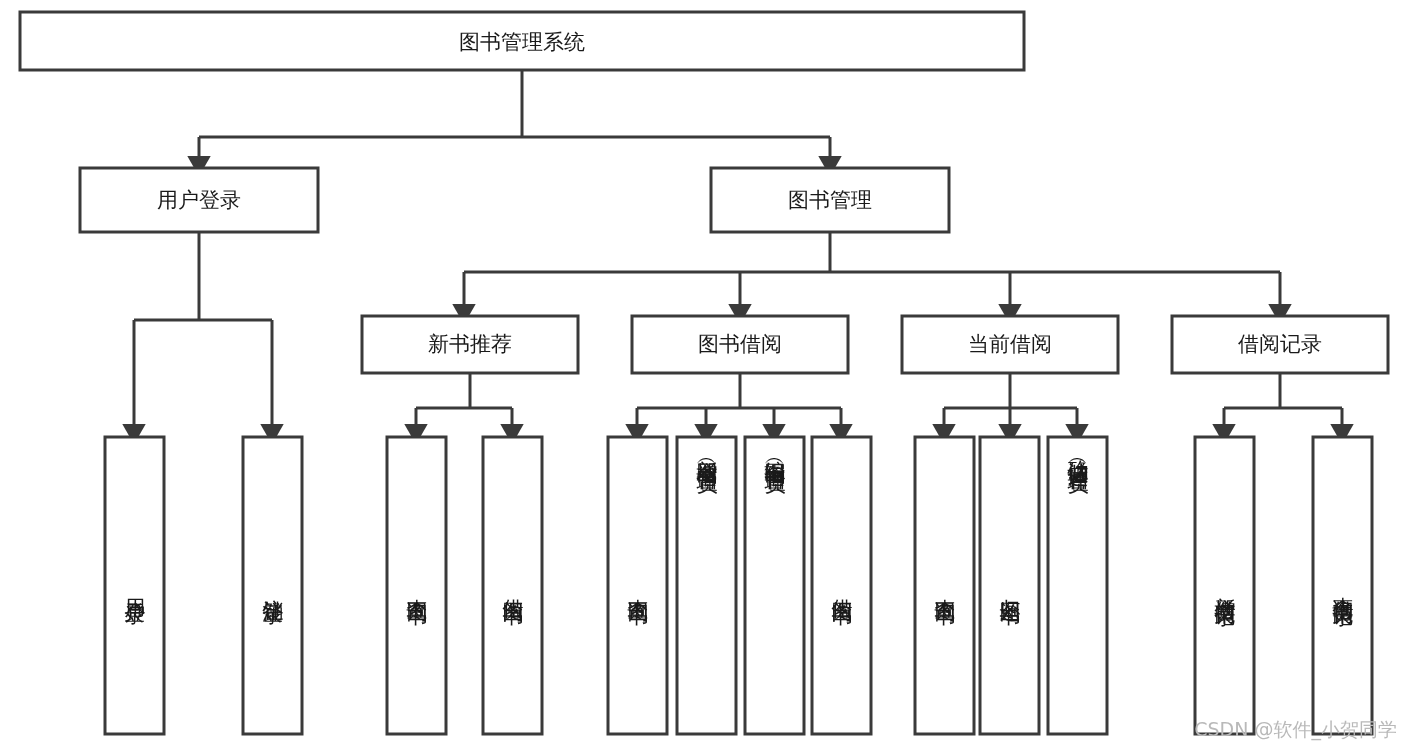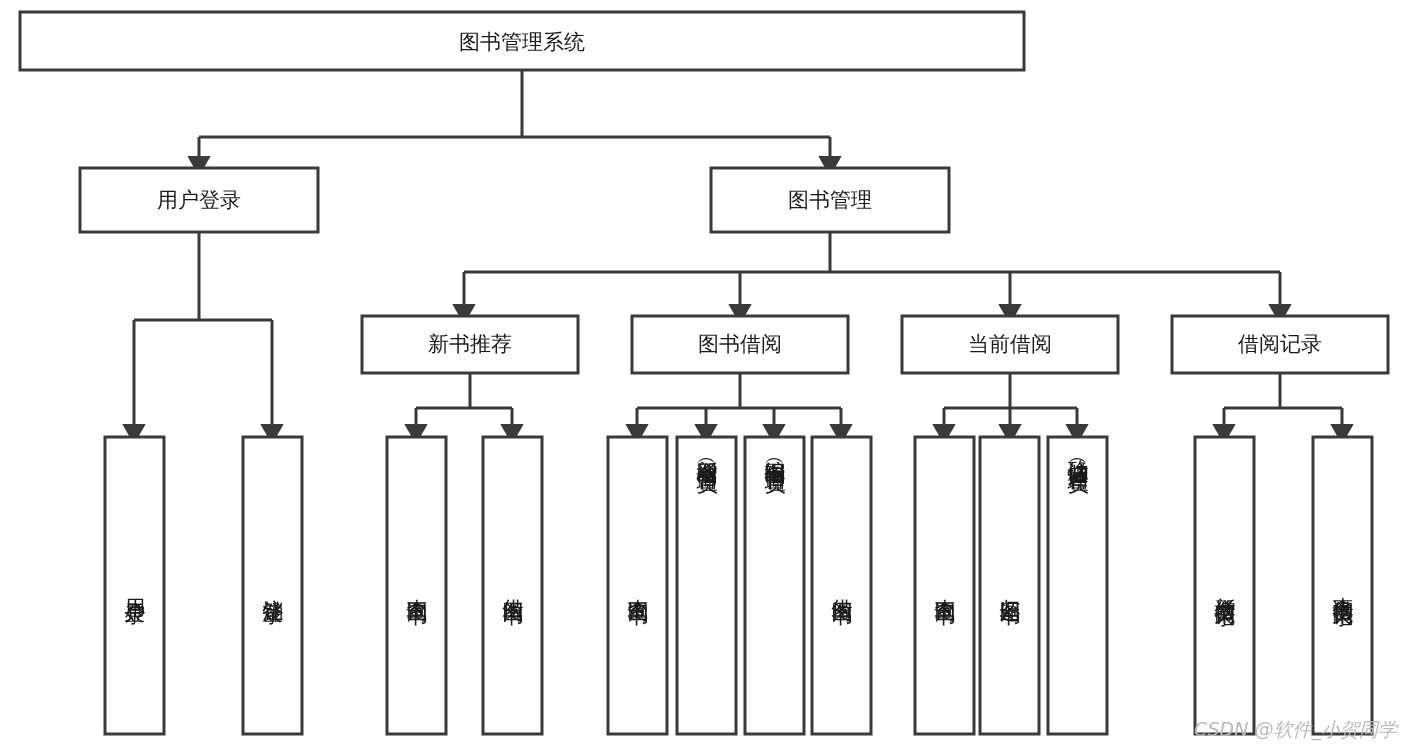--- a/index.html
+++ b/index.html
@@ -64,21 +64,20 @@
     align-items: center;
   }
   .watermark {
     position: absolute;
     right: 8px;
     bottom: 4px;
     font-family: "DejaVu Sans", "Liberation Sans", sans-serif;
     font-size: 19px;
     color: #b9b9b9;
     white-space: nowrap;
-    font-style: italic;
   }
 </style>
 </head>
 <body>
 
 <div id="diagram-root">
 
   <svg width="1405" height="747" viewBox="0 0 1405 747">
     <defs>
       <marker id="arrow" markerWidth="12" markerHeight="12" refX="1.5" refY="4" orient="auto" markerUnits="strokeWidth">

